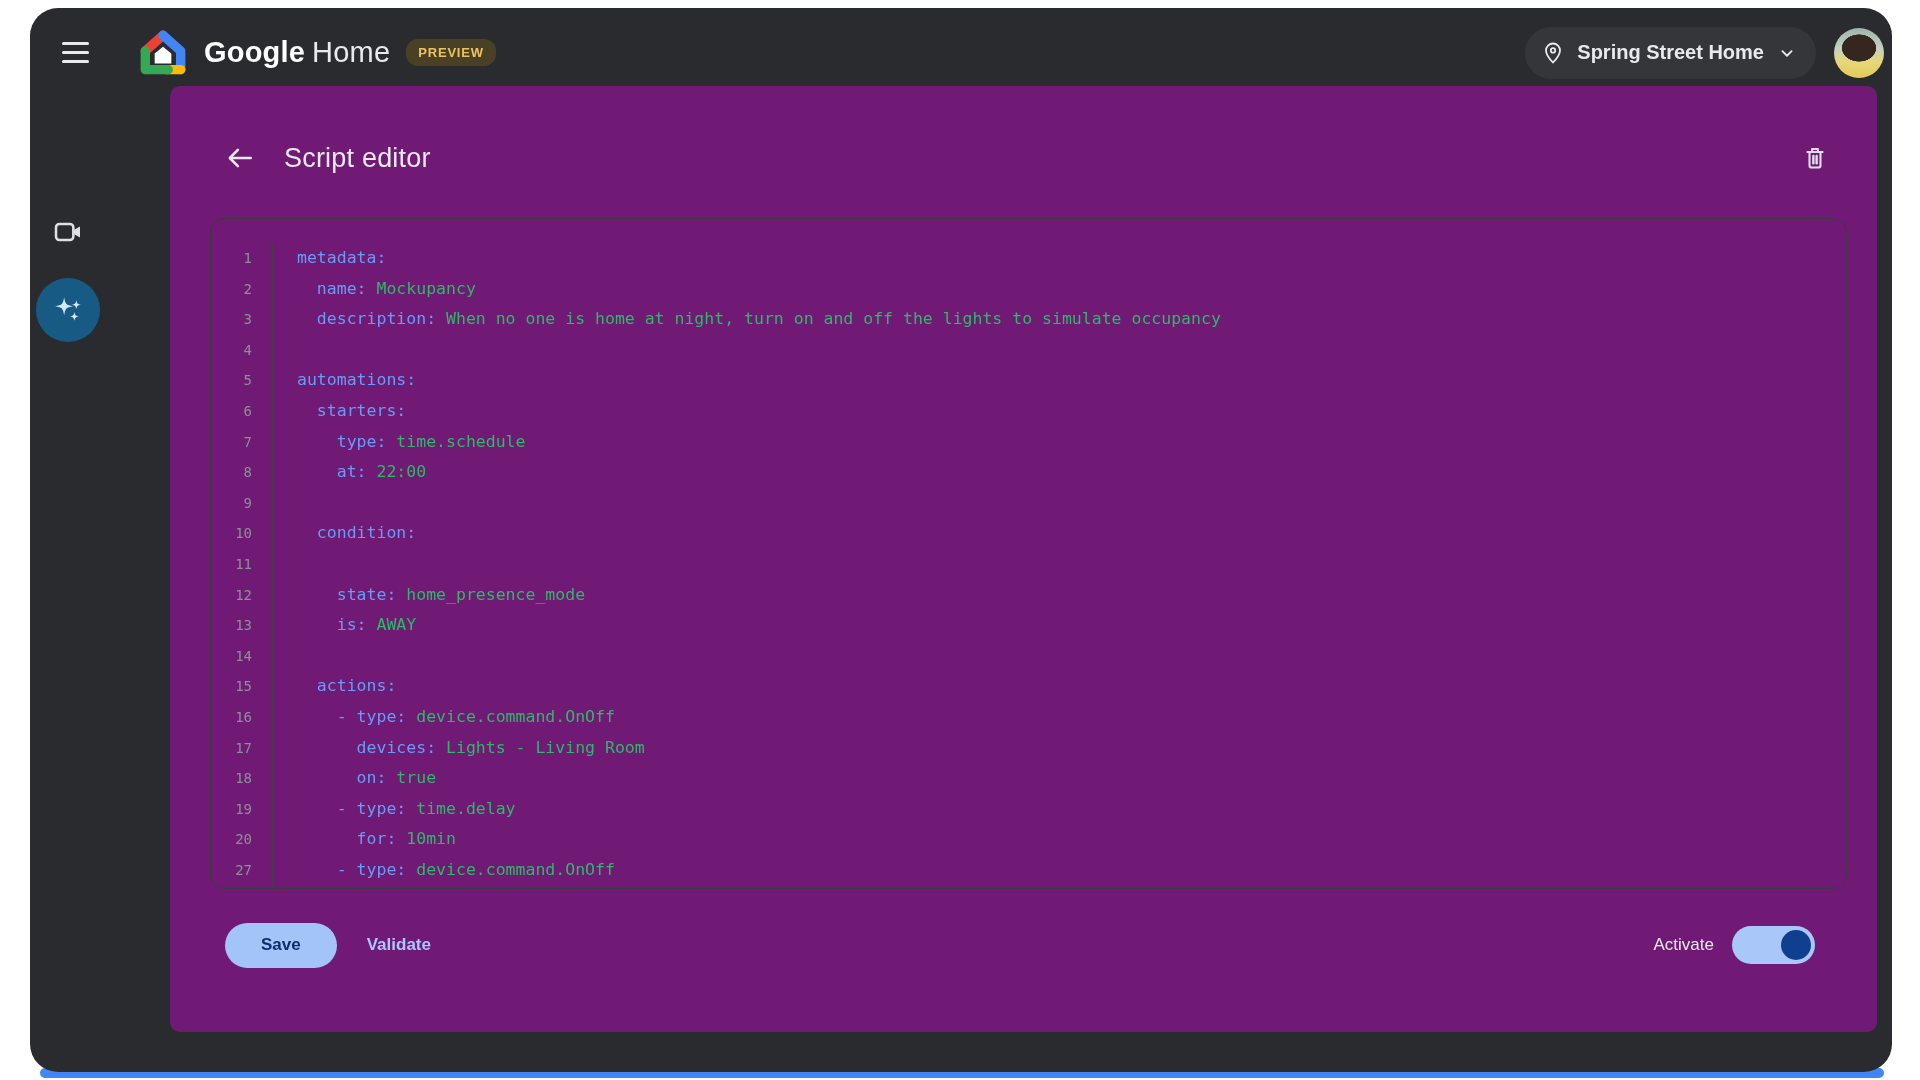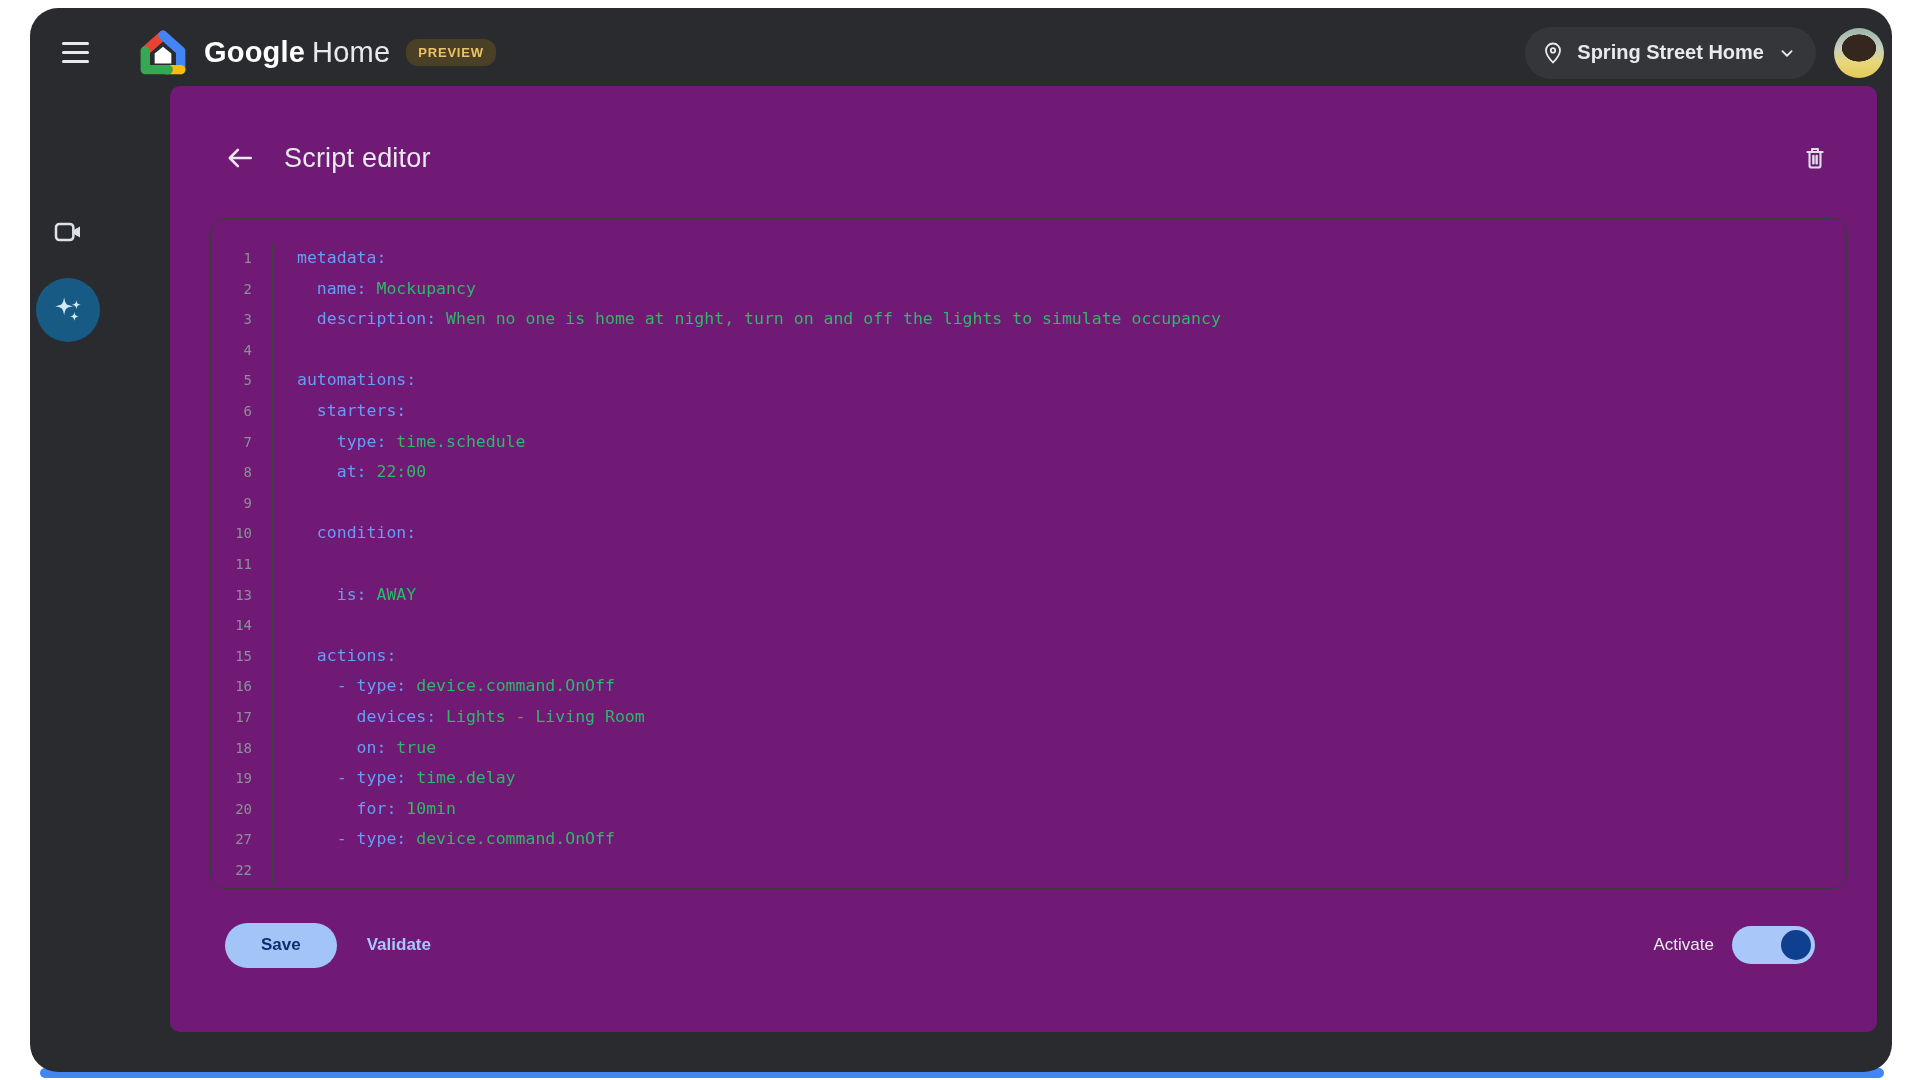--- a/index.html
+++ b/index.html
@@ -214,20 +214,24 @@
               <span class="ct"></span>
             </div>
             <div class="cl">
               <span class="ln">10</span>
               <span class="ct"><span class="tok-k">  condition:</span></span>
             </div>
             <div class="cl">
               <span class="ln">11</span>
             </div>
             <div class="cl">
+              <span class="ln">12</span>
+              <span class="ct"><span class="tok-k">    state:</span><span class="tok-v"> home_presence_mode</span></span>
+            </div>
+            <div class="cl">
               <span class="ln">13</span>
               <span class="ct"><span class="tok-k">    is:</span><span class="tok-v"> AWAY</span></span>
             </div>
             <div class="cl">
               <span class="ln">14</span>
               <span class="ct"></span>
             </div>
             <div class="cl">
               <span class="ln">15</span>
               <span class="ct"><span class="tok-k">  actions:</span></span>

